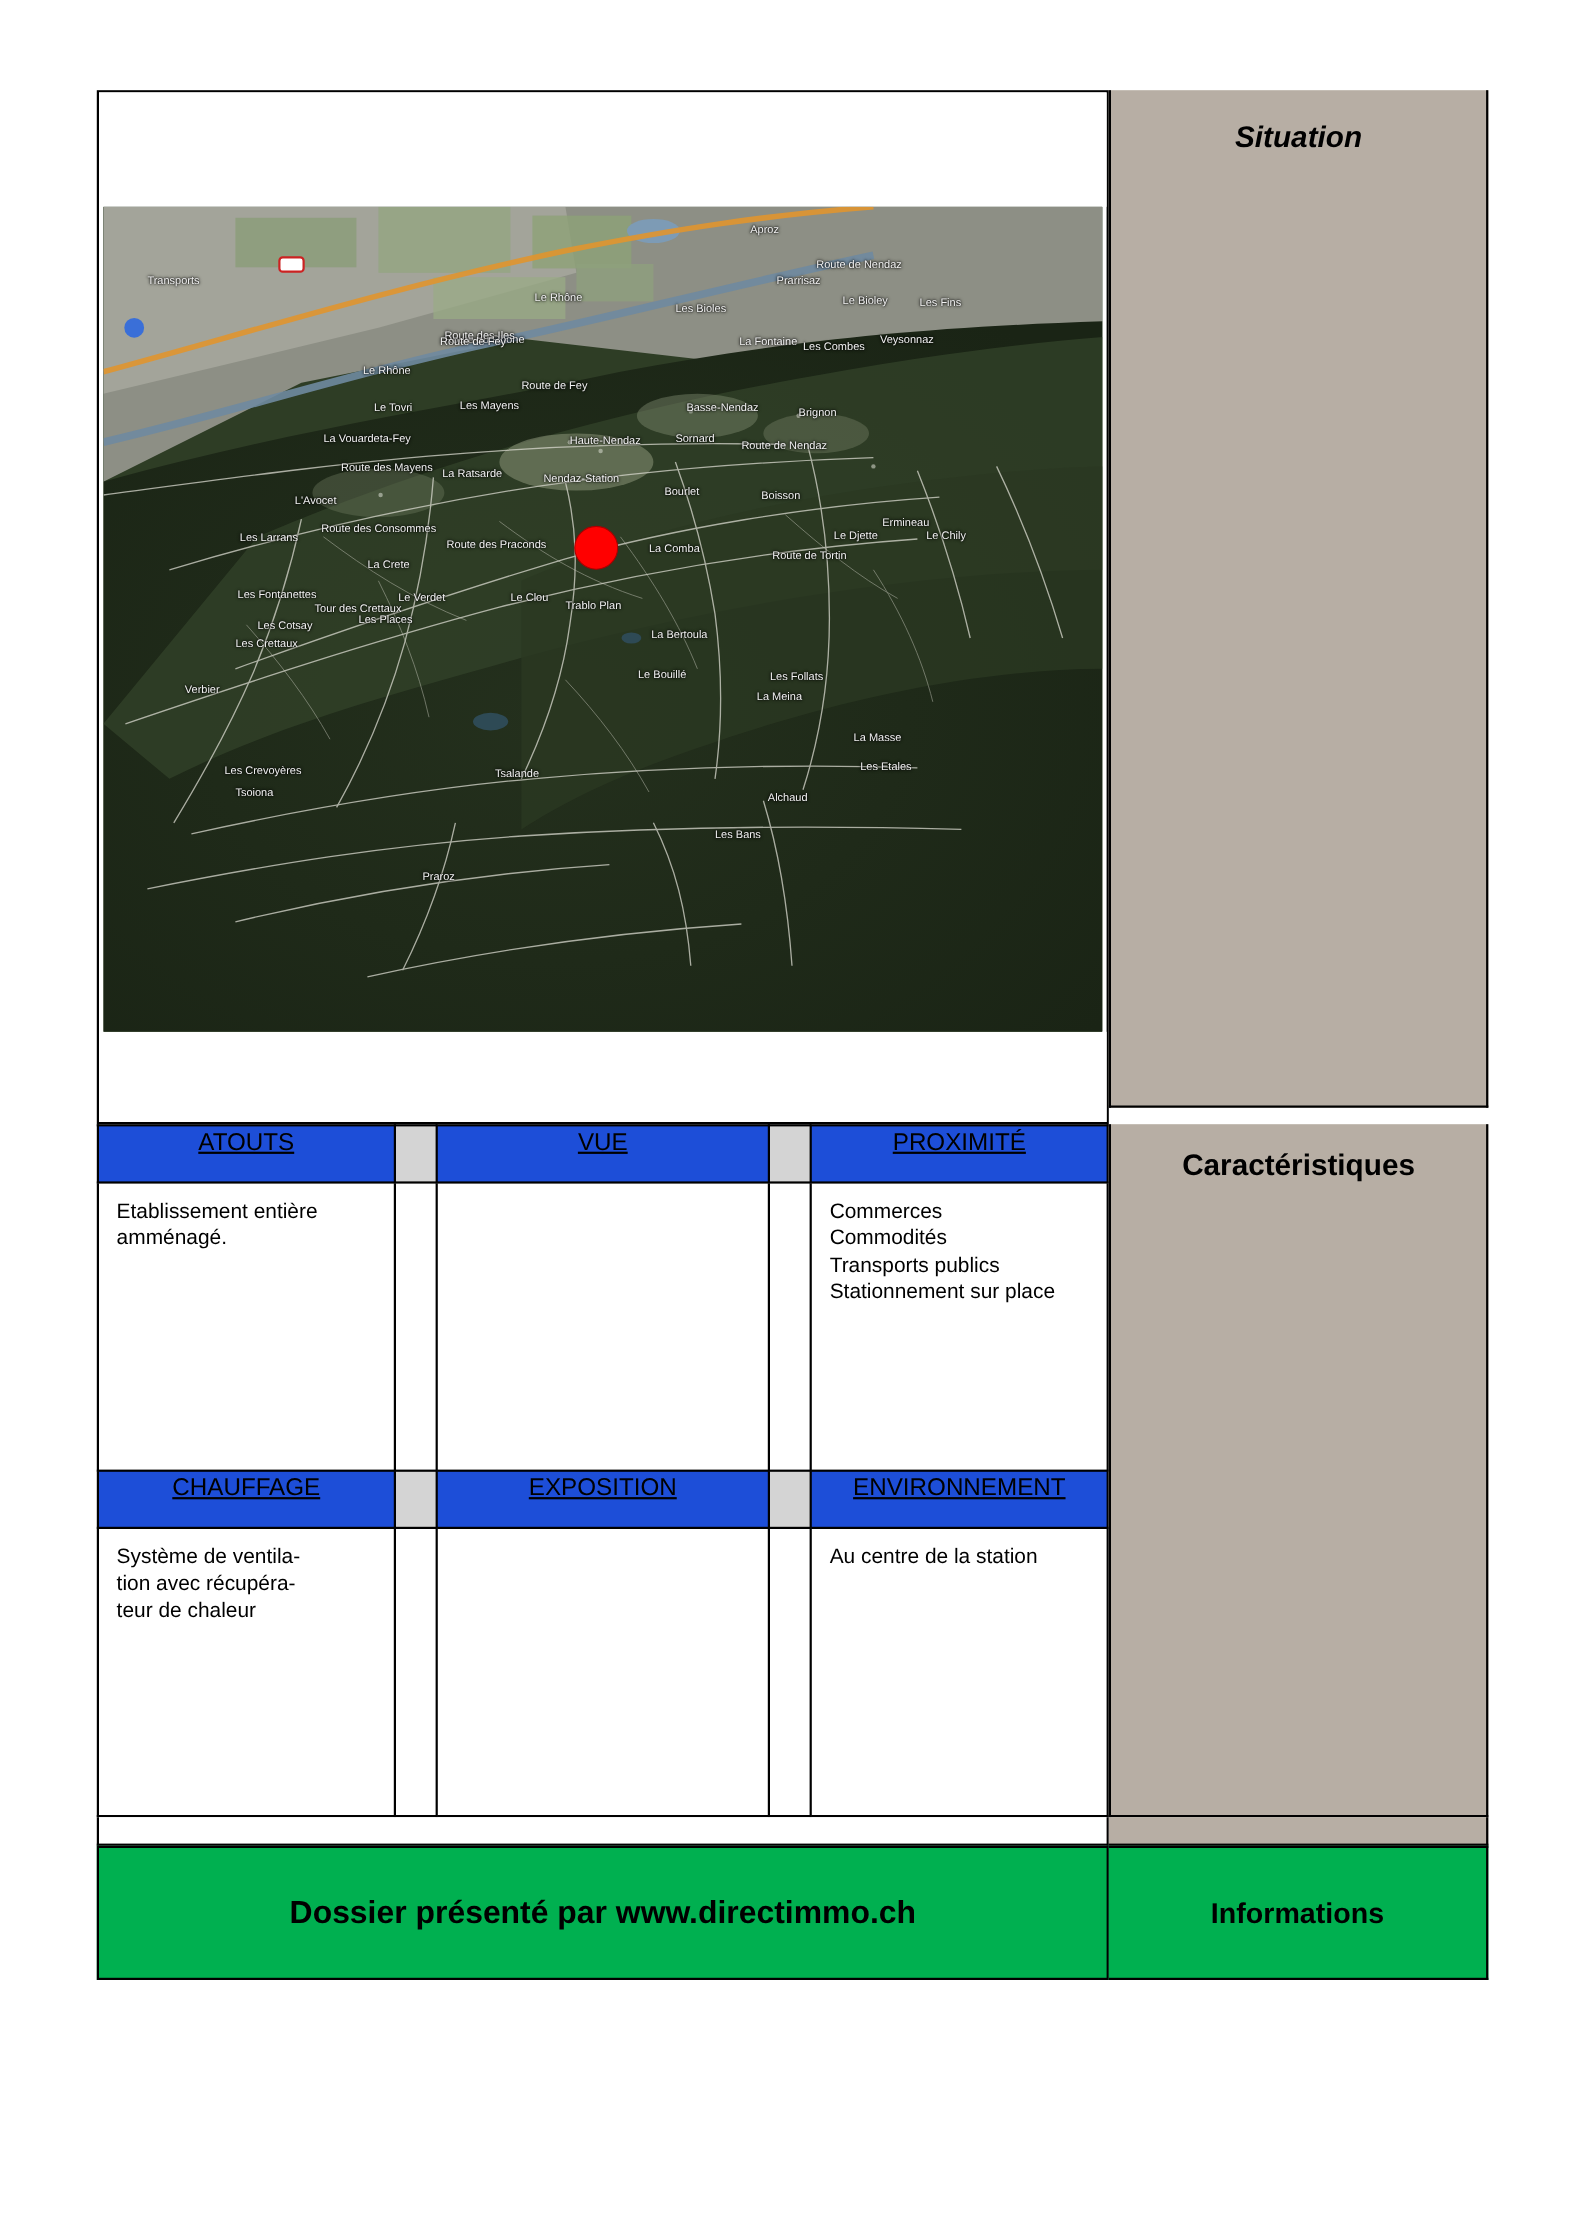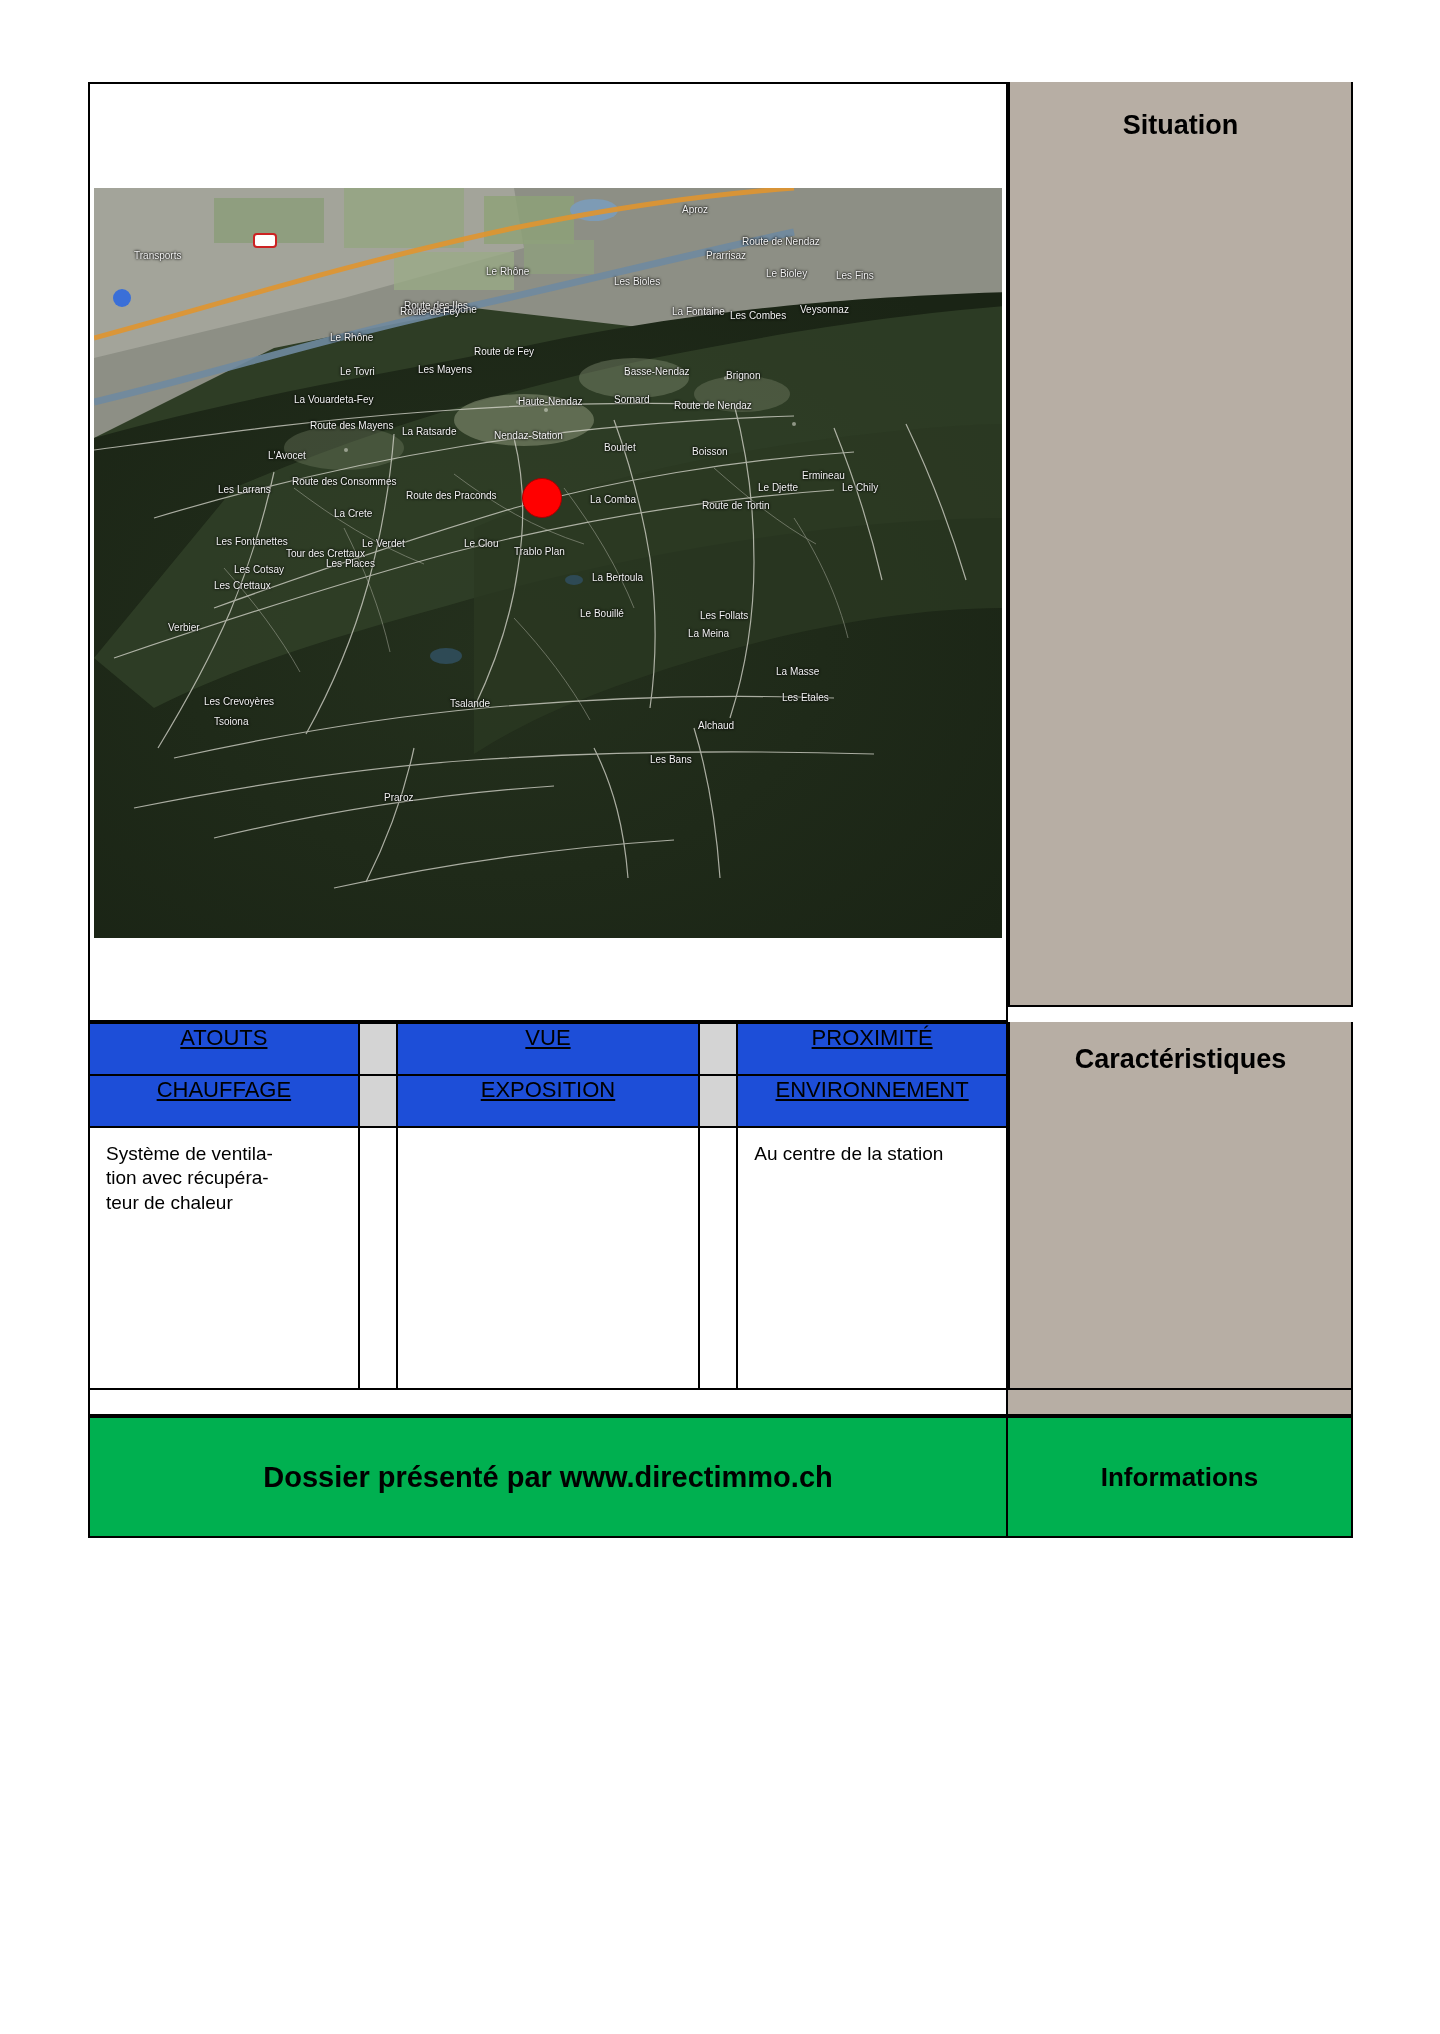--- a/index.html
+++ b/index.html
@@ -55,20 +55,21 @@
   .situation-panel {
     background: #b7aea4;
     border-left: 2px solid #000;
     border-right: 2px solid #000;
     border-bottom: 2px solid #000;
     box-sizing: border-box;
     height: 925px;
     display: flex;
     justify-content: center;
     padding-top: 28px;
+    font-style: italic;
   }
   .situation-panel .panel-title {
     font-size: 27px;
     font-weight: bold;
   }
   .map-spacer-top { height: 104px; background:#fff; }
   .map-spacer-bottom { height: 82px; background:#fff; }
 
   .map {
     position: relative;
@@ -380,20 +381,30 @@
     <table class="grid">
       <tbody>
           <tr>
         <td class="hdr col-a"><span>ATOUTS</span></td>
         <td class="gap hdrgap"></td>
         <td class="hdr col-b"><span>VUE</span></td>
         <td class="gap hdrgap"></td>
         <td class="hdr col-c"><span>PROXIMITÉ</span></td>
       </tr>
       <tr>
+        <td class="body col-a" style="white-space:pre-line;">Etablissement entière amménagé.</td>
+        <td class="gap"></td>
+        <td class="body col-b" style="white-space:pre-line;"></td>
+        <td class="gap"></td>
+        <td class="body col-c" style="white-space:pre-line;">Commerces
+Commodités
+Transports publics
+Stationnement sur place</td>
+      </tr>
+      <tr>
         <td class="hdr col-a"><span>CHAUFFAGE</span></td>
         <td class="gap hdrgap"></td>
         <td class="hdr col-b"><span>EXPOSITION</span></td>
         <td class="gap hdrgap"></td>
         <td class="hdr col-c"><span>ENVIRONNEMENT</span></td>
       </tr>
       <tr>
         <td class="body col-a" style="white-space:pre-line;">Système de ventila-
 tion avec récupéra-
 teur de chaleur</td>

